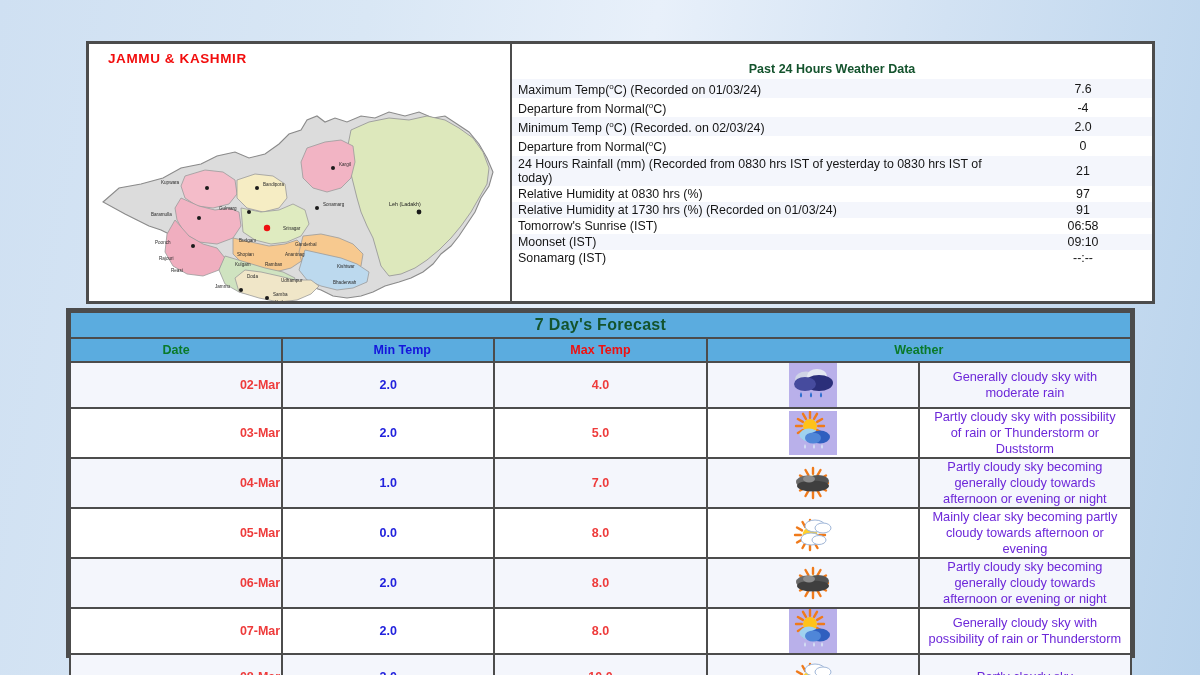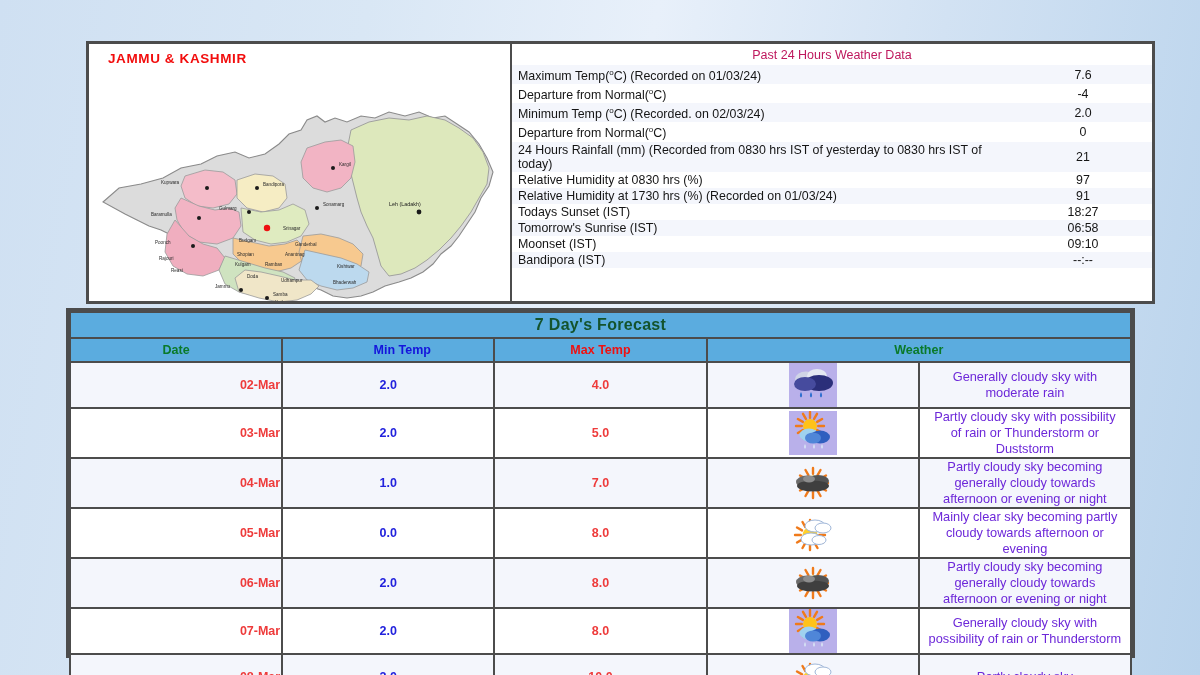--- a/index.html
+++ b/index.html
@@ -58,22 +58,22 @@
   }
   .map-svg { position: absolute; left: 0; top: 16px; }
   .map-label {
     font-family: "Liberation Sans", sans-serif;
     font-size: 4.6px; fill: #2a2a2a;
   }
   .map-label-leh { font-size: 5.4px; fill: #1c1c1c; }
 
   
   .p24-title {
-    text-align: center; font-size: 12.5px; font-weight: normal;
-    color: #be185d; padding: 4px 0 3px 0;
+    text-align: center; font-size: 12.5px; font-weight: bold;
+    color: #14532d; padding: 18px 0 3px 0;
     background: #ffffff;
   }
   table.p24 { width: 100%; border-collapse: collapse; table-layout: fixed; }
   table.p24 td {
     font-size: 12.4px; color: #151515;
     padding: 1px 0 1px 6px;
     line-height: 14px;
     vertical-align: middle;
   }
   table.p24 td.val {
@@ -245,33 +245,29 @@
             </tr>
             <tr>
               <td>Relative Humidity at 0830 hrs (%)</td>
               <td class="val">97</td>
             </tr>
             <tr>
               <td>Relative Humidity at 1730 hrs (%) (Recorded on 01/03/24)</td>
               <td class="val">91</td>
             </tr>
             <tr>
-              <td>Todays Sunset (IST)</td>
-              <td class="val">18:27</td>
-            </tr>
-            <tr>
               <td>Tomorrow's Sunrise (IST)</td>
               <td class="val">06:58</td>
             </tr>
             <tr>
               <td>Moonset (IST)</td>
               <td class="val">09:10</td>
             </tr>
             <tr>
-              <td>Bandipora (IST)</td>
+              <td>Sonamarg (IST)</td>
               <td class="val">--:--</td>
             </tr>
           </tbody>
       </table>
     </div>
   </div>
 
   <div class="fc-frame">
     <table class="fc">
       <tbody>

